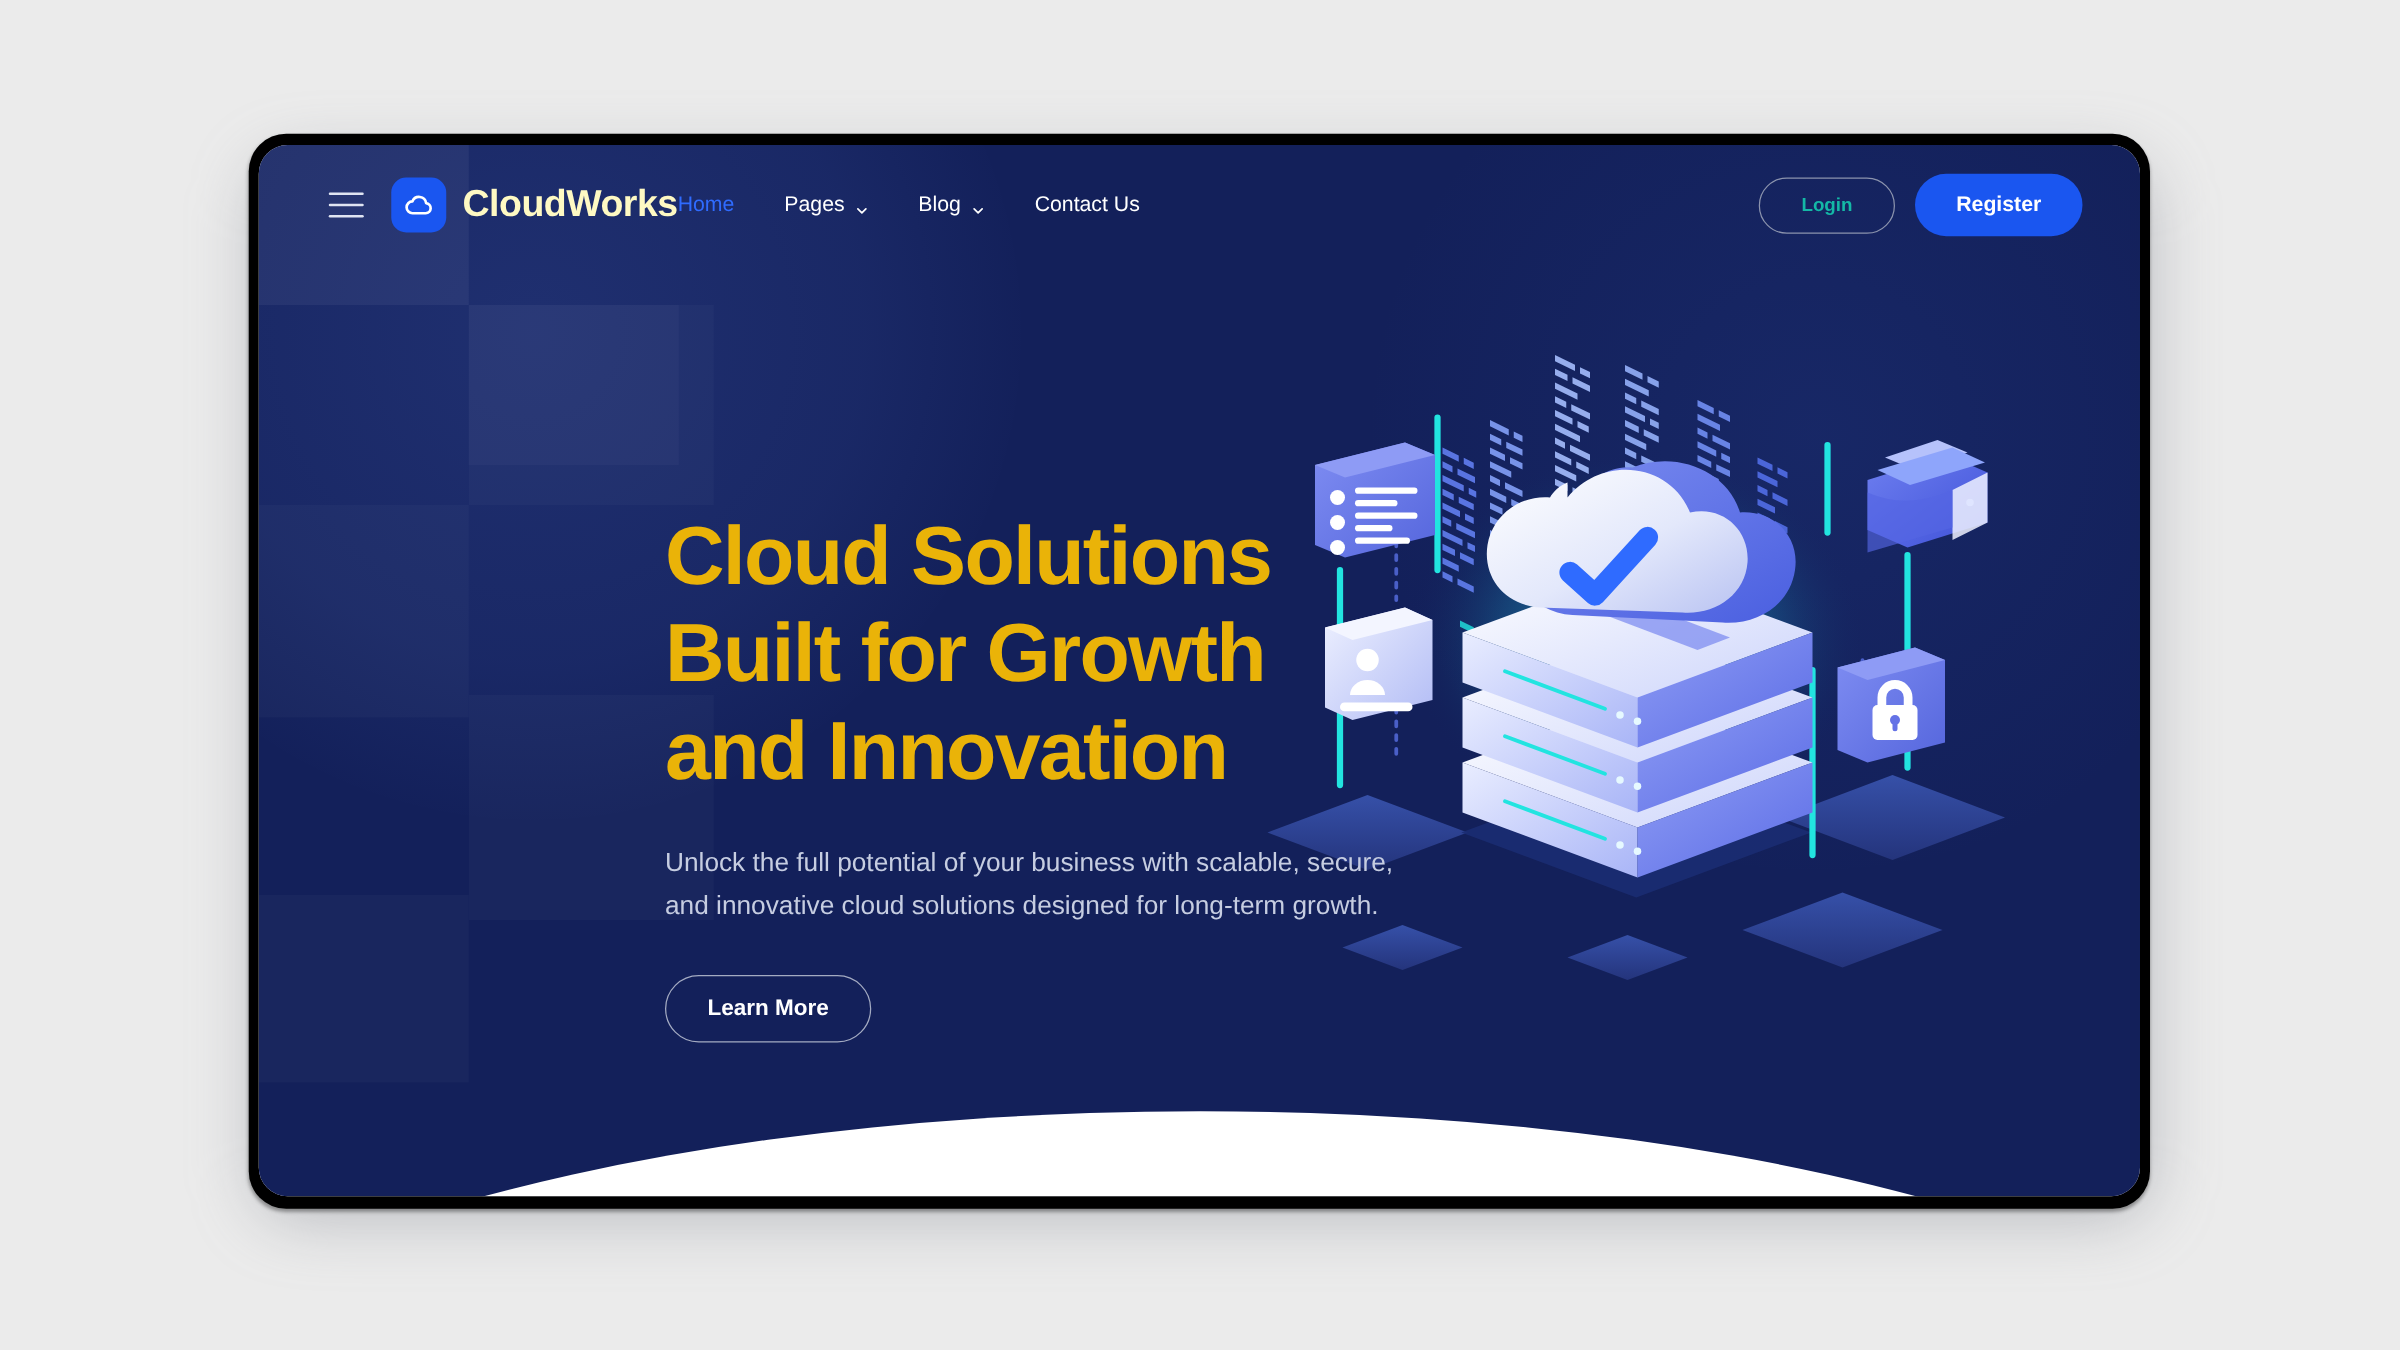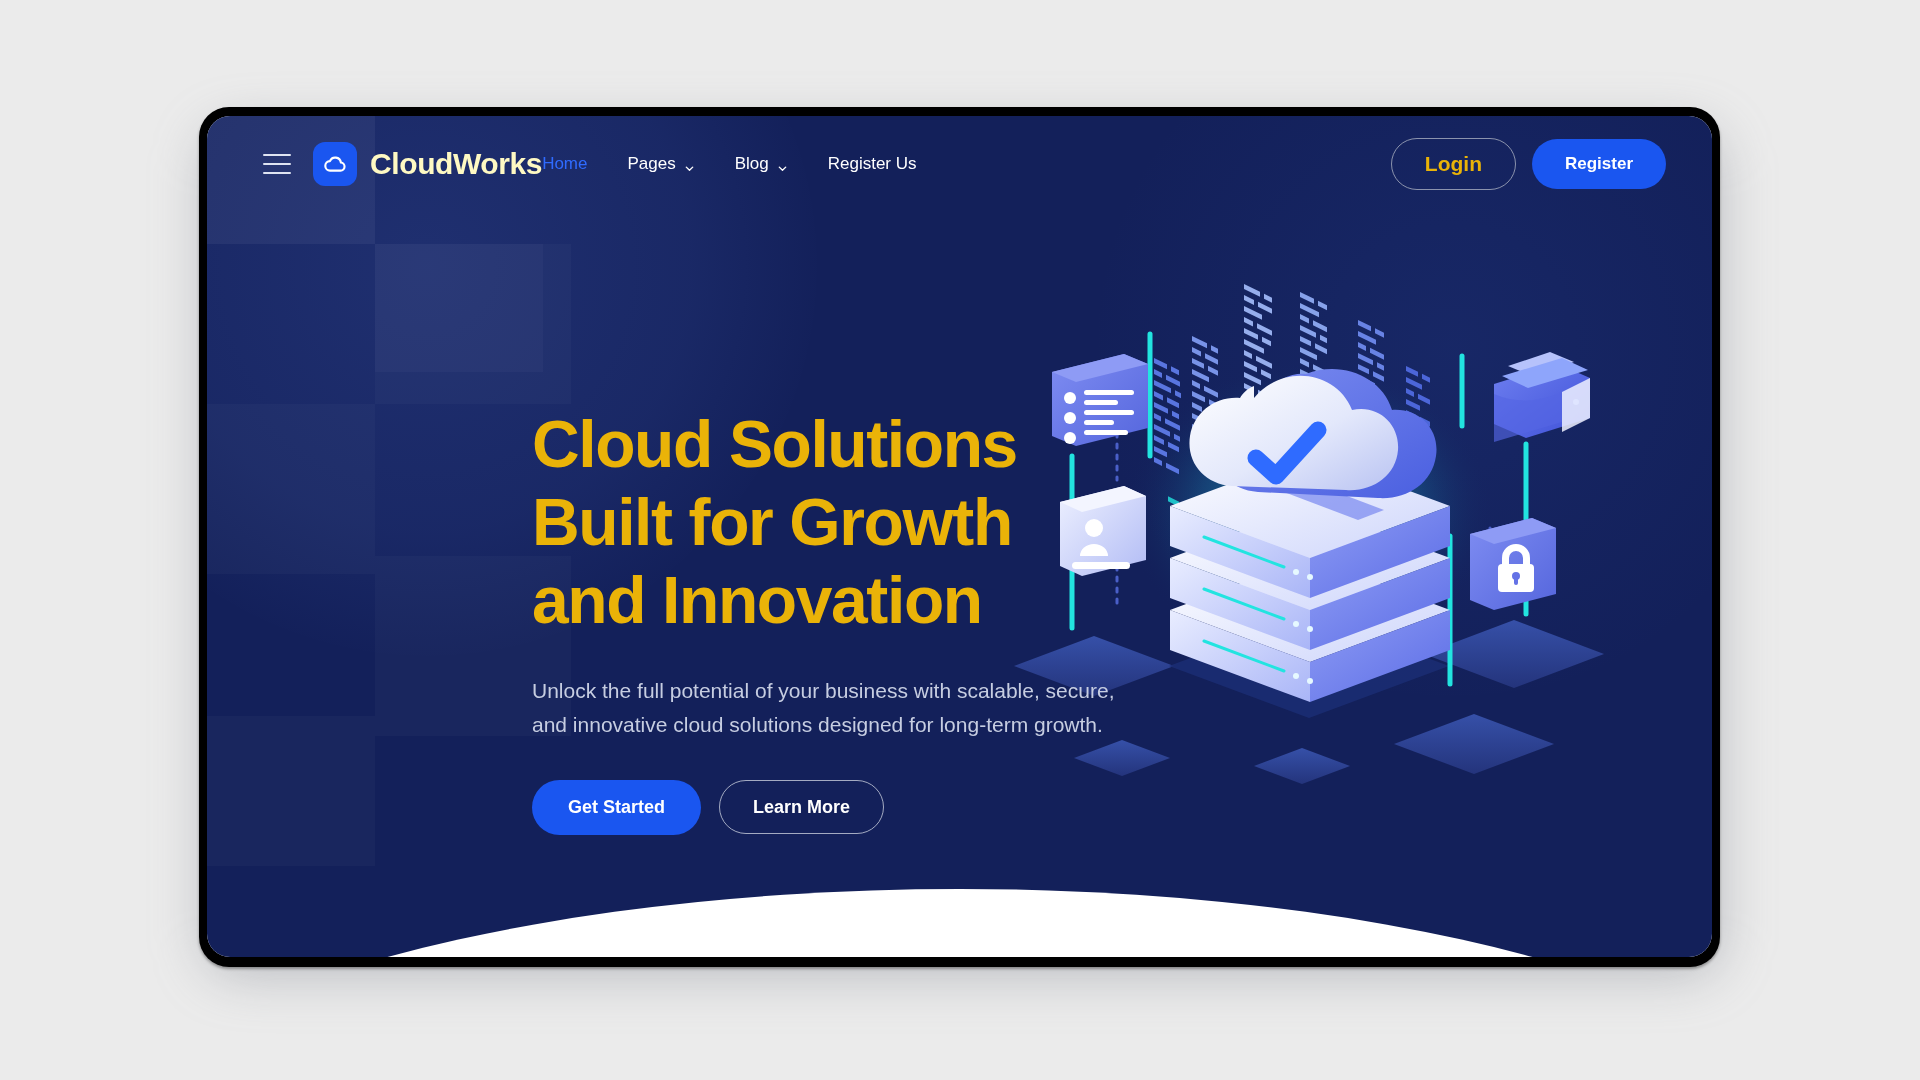--- a/index.html
+++ b/index.html
@@ -114,22 +114,22 @@
   }
   .nav-link.active{color:#2f6bff;}
   .caret{display:inline-block;width:11px;height:11px;flex:0 0 auto;}
 
   .nav-actions{margin-left:auto;display:flex;align-items:center;gap:16px;}
   .btn{
     border:none;cursor:pointer;white-space:nowrap;
     font-family:inherit;font-weight:700;
   }
   .btn-login{
-    background:transparent;border:1.4px solid #8b93ad;color:#eab308;
-    font-size:21px;border-radius:40px;padding:13px 33px;
+    background:transparent;border:1.4px solid #8b93ad;color:#14b8a6;
+    font-size:15px;border-radius:40px;padding:13px 33px;
   }
   .btn-register{
     background:#1a56f0;color:#fff;font-size:17px;
     border-radius:40px;padding:15px 33px;
   }
 
   
   .hero-content{
     position:absolute;
     left:325px;top:290px;
@@ -223,42 +223,41 @@
           <div class="nav-link">
             <span>Blog</span>
             <span class="caret">
               <svg width="11" height="11" viewBox="0 0 12 12" fill="none">
                 <path d="M2.5 4.5 6 8l3.5-3.5" stroke="#ffffff" stroke-width="1.5" stroke-linecap="round" stroke-linejoin="round"></path>
               </svg>
             </span>
           </div>
 
           <div class="nav-link">
-            <span>Register Us</span>
+            <span>Contact Us</span>
           </div>
 
         </div>
 
         <div class="nav-actions">
           <button class="btn btn-login">Login</button>
           <button class="btn btn-register">Register</button>
         </div>
       </nav>
 
       <div class="hero-content">
         <h1 class="hero-title">
           <span>Cloud Solutions</span><br>
           <span>Built for Growth</span><br>
           <span>and Innovation</span>
         </h1>
 
         <p class="hero-sub">Unlock the full potential of your business with scalable, secure, and innovative cloud solutions designed for long-term growth.</p>
 
         <div class="hero-buttons">
-          <button class="btn btn-primary">Get Started</button>
           <button class="btn btn-ghost">Learn More</button>
         </div>
       </div>
 
       <div class="illus">
         <svg viewBox="0 0 700 560" xmlns="http://www.w3.org/2000/svg">
           <defs>
             <linearGradient id="gCloudA" x1="0" y1="0" x2="1" y2="1">
               <stop offset="0%" stop-color="#ffffff"></stop>
               <stop offset="55%" stop-color="#e3e8fb"></stop>

